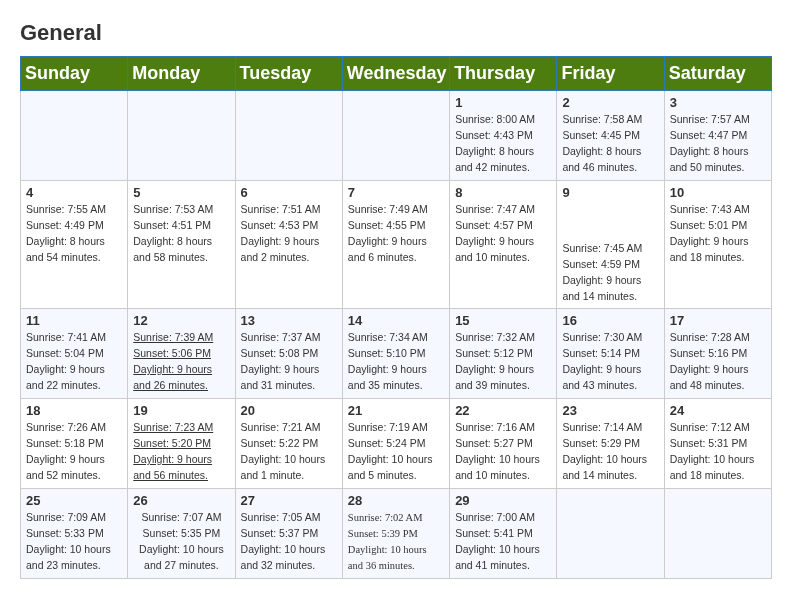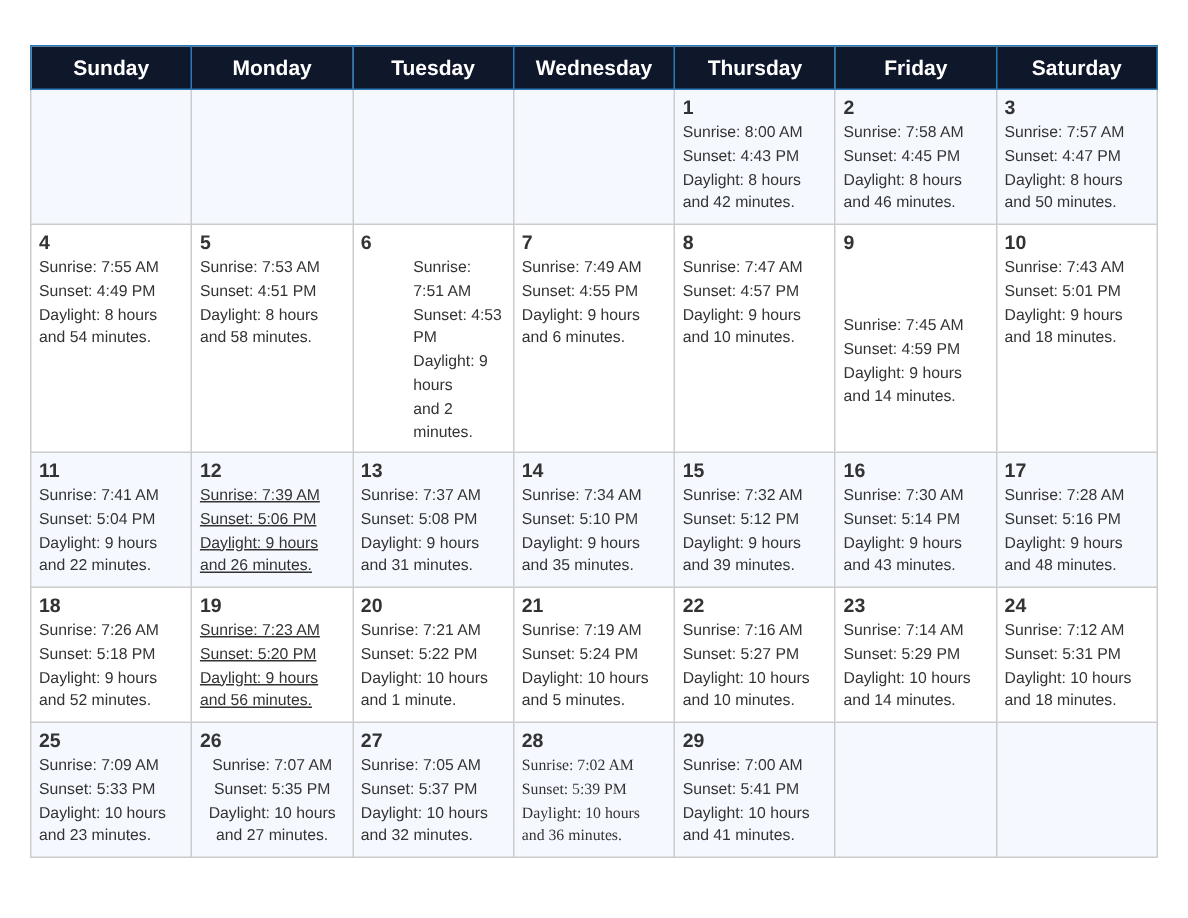--- a/index.html
+++ b/index.html
@@ -45,25 +45,25 @@
       font-size: 18px;
       color: #555;
       font-weight: normal;
     }
     table {
       width: 100%;
       border-collapse: collapse;
       table-layout: fixed;
     }
     thead tr th {
-      background-color: #0f172a;
+      background-color: #4d7c0f;
       color: #fff;
-      font-size: 14px;
+      font-size: 18px;
       padding: 6px 4px;
-      text-align: center;
+      text-align: left;
       border: 1px solid #2a7ab8;
     }
     tbody tr td {
       border: 1px solid #ccc;
       vertical-align: top;
       padding: 4px 5px;
       font-size: 11px;
       color: #333;
       height: 90px;
     }
@@ -84,20 +84,23 @@
       line-height: 1.5;
       color: #333;
     }
   </style>
 </head>
 <body>
 
 <div class="header">
   <div class="logo">
     <div>
+      <div class="logo-text">
+        <span class="logo-general">General</span>
+      </div>
     </div>
   </div>
   <div class="title-block">
     <h1></h1>
     <h2></h2>
   </div>
 </div>
 
 <table>
   <thead>
@@ -149,21 +152,21 @@
         </td>
         <td>
           <span class="day-num">5</span>
           <div class="day-info" style="white-space: pre-line;">Sunrise: 7:53 AM
 Sunset: 4:51 PM
 Daylight: 8 hours
 and 58 minutes.</div>
         </td>
         <td>
           <span class="day-num">6</span>
-          <div class="day-info" style="white-space: pre-line; margin-left: 35px;">Sunrise: 7:51 AM
+          <div class="day-info" style="white-space: pre-line;">Sunrise: 7:51 AM
 Sunset: 4:53 PM
 Daylight: 9 hours
 and 2 minutes.</div>
         </td>
         <td>
           <span class="day-num">7</span>
           <div class="day-info" style="white-space: pre-line;">Sunrise: 7:49 AM
 Sunset: 4:55 PM
 Daylight: 9 hours
 and 6 minutes.</div>

